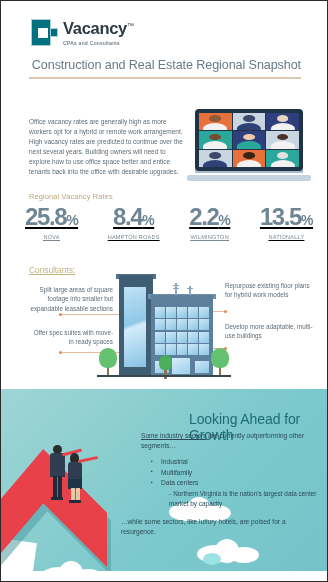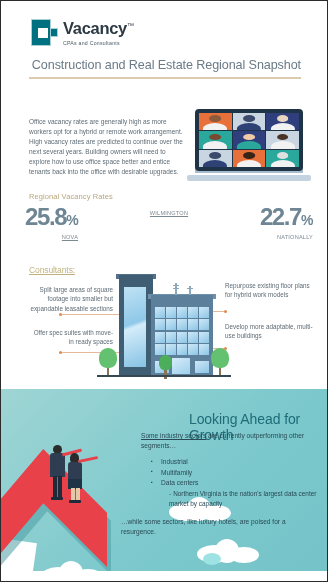--- a/index.html
+++ b/index.html
@@ -85,21 +85,21 @@
   }
 
   
   #regional-head {
     position: absolute; left: 28px; top: 191px; font-size: 7.5px; color: #b9a87e; letter-spacing: 0.1px;
   }
   .stats {
     position: absolute; left: 24px; top: 204px; width: 288px;
     display: flex; align-items: flex-start; justify-content: space-between;
   }
-  .stat { text-align: right; }
+  .stat { text-align: center; text-decoration: underline; }
   .stat-val {
     font-size: 24px; font-weight: bold; color: #6e8594; letter-spacing: -1.4px; line-height: 1;
     white-space: nowrap;
   }
   .stat-val .pct { font-size: 14px; letter-spacing: -0.5px; }
   .stat-label {
     margin-top: 5px; font-size: 5.6px; color: #7b8993; letter-spacing: 0.2px; white-space: nowrap;
   }
   .stat-label.link { text-decoration: underline; }
 
@@ -304,24 +304,29 @@
   </div>
 
   <div id="regional-head">Regional Vacancy Rates</div>
 
   <div class="stats">
     <div class="stat">
       <div class="stat-val"><span>25.8</span><span class="pct">%</span></div>
       <div class="stat-label link">NOVA</div>
     </div>
     <div class="stat">
+      <div class="stat-val"><span>8.4</span><span class="pct">%</span></div>
+      <div class="stat-label">HAMPTON ROADS</div>
+    </div>
+    <div class="stat">
+      <div class="stat-val"><span>2.2</span><span class="pct">%</span></div>
       <div class="stat-label link">WILMINGTON</div>
     </div>
     <div class="stat">
-      <div class="stat-val"><span>22.7</span><span class="pct">%</span></div>
+      <div class="stat-val"><span>13.5</span><span class="pct">%</span></div>
       <div class="stat-label">NATIONALLY</div>
     </div>
   </div>
 
   <div id="strategies-head">Consultants:</div>
 
   <div class="callout right-align" id="cal-1">Split large areas of square footage into smaller but expandable leasable sections</div>
   <div class="callout right-align" id="cal-2">Offer spec suites with move-in ready spaces</div>
   <div class="callout" id="cal-3">Repurpose existing floor plans for hybrid work models</div>
   <div class="callout" id="cal-4">Develop more adaptable, multi-use buildings</div>

